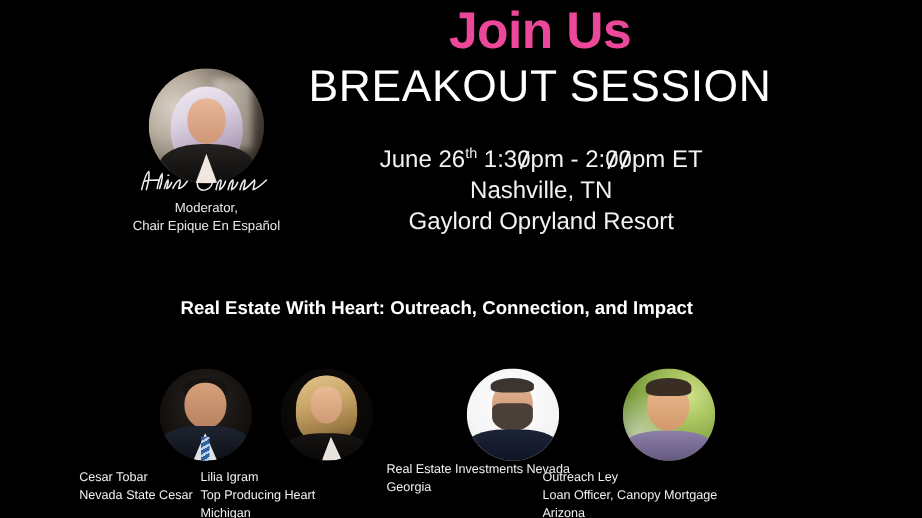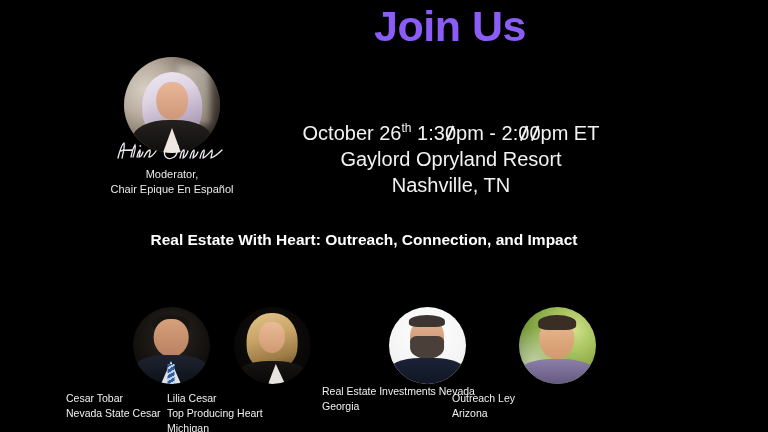--- a/index.html
+++ b/index.html
@@ -27,21 +27,21 @@
     left: 210px;
     top: 4px;
     width: 480px;
     text-align: center;
   }
   .join-us {
     font-size: 43px;
     font-weight: bold;
     letter-spacing: -0.5px;
     line-height: 1.05;
-    color: #8b5cf6;
+    color: #ec4899;
     margin: 0;
   }
   .breakout {
     font-size: 37px;
     font-weight: 400;
     letter-spacing: 0.5px;
     line-height: 1.15;
     color: #ffffff;
     margin: 2px 0 0 0;
     white-space: nowrap;
@@ -181,20 +181,21 @@
     top: 228px;
     width: 600px;
     text-align: center;
   }
   .session-line {
     font-size: 15.5px;
     font-weight: bold;
     line-height: 1.5;
     color: #ffffff;
     white-space: nowrap;
+    margin-top: 18px;
   }
 
   
   .panelists {
     position: absolute;
     left: 104px;
     top: 300px;
     width: 560px;
     height: 130px;
   }
@@ -260,26 +261,27 @@
   .ph4 .hair { position:absolute; left:50%; top:11%; width:49%; height:19%; transform:translateX(-50%); border-radius:50% 50% 28% 28%; background:#3a2d23; }
   .ph4 .shirt { position:absolute; left:50%; bottom:-6%; width:96%; height:38%; transform:translateX(-50%); border-radius:42% 42% 0 0; background:linear-gradient(180deg,#8c7fa8,#5d5279); }
 </style>
 </head>
 <body>
 
 <div id="flyer">
 
   <div class="headline-block">
     <div class="join-us">Join Us</div>
+    <div class="breakout">BREAKOUT SESSION</div>
   </div>
 
   <div class="event-info">
-    <div class="event-line"><span>October 26</span><sup>th</sup> <span><span>1:3</span><span class="slashzero">0</span><span>pm</span></span><span> - </span><span><span>2:</span><span class="slashzero">0</span><span class="slashzero">0</span><span>pm ET</span></span></div>
+    <div class="event-line"><span>June 26</span><sup>th</sup> <span><span>1:3</span><span class="slashzero">0</span><span>pm</span></span><span> - </span><span><span>2:</span><span class="slashzero">0</span><span class="slashzero">0</span><span>pm ET</span></span></div>
+    <div class="event-line">Nashville, TN</div>
     <div class="event-line">Gaylord Opryland Resort</div>
-    <div class="event-line">Nashville, TN</div>
   </div>
 
   <div class="moderator">
     <div class="mod-photo">
       <div class="bg"></div>
         <div class="window"></div>
         <div class="hair"></div>
       <div class="face"></div>
         <div class="body"></div>
         <div class="collar"></div>
@@ -317,21 +319,21 @@
     </div>
 
     <div class="panelist" style="left:63px;">
       <div class="p-photo ph2">
         <div class="bg"></div>
           <div class="hair"></div>
           <div class="face"></div>
         <div class="body"></div>
           <div class="shirt"></div>
       </div>
-      <div class="p-name">Lilia Cesar</div>
+      <div class="p-name">Lilia Igram</div>
       <div class="p-role">Top Producing Heart</div>
       <div class="p-loc">Michigan</div>
     </div>
 
     <div class="panelist" style="left:218px;">
       <div class="p-photo ph3">
         <div class="bg"></div>
           <div class="face"></div>
           <div class="hair"></div>
         <div class="beard"></div>
@@ -343,17 +345,18 @@
 
     <div class="panelist" style="left:348px;">
       <div class="p-photo ph4">
         <div class="bg"></div>
           <div class="blur"></div>
           <div class="face"></div>
         <div class="hair"></div>
           <div class="shirt"></div>
       </div>
       <div class="p-name">Outreach Ley</div>
+      <div class="p-role">Loan Officer, Canopy Mortgage</div>
       <div class="p-loc">Arizona</div>
     </div>
 
   </div>
 </div>
 
 </body></html>

